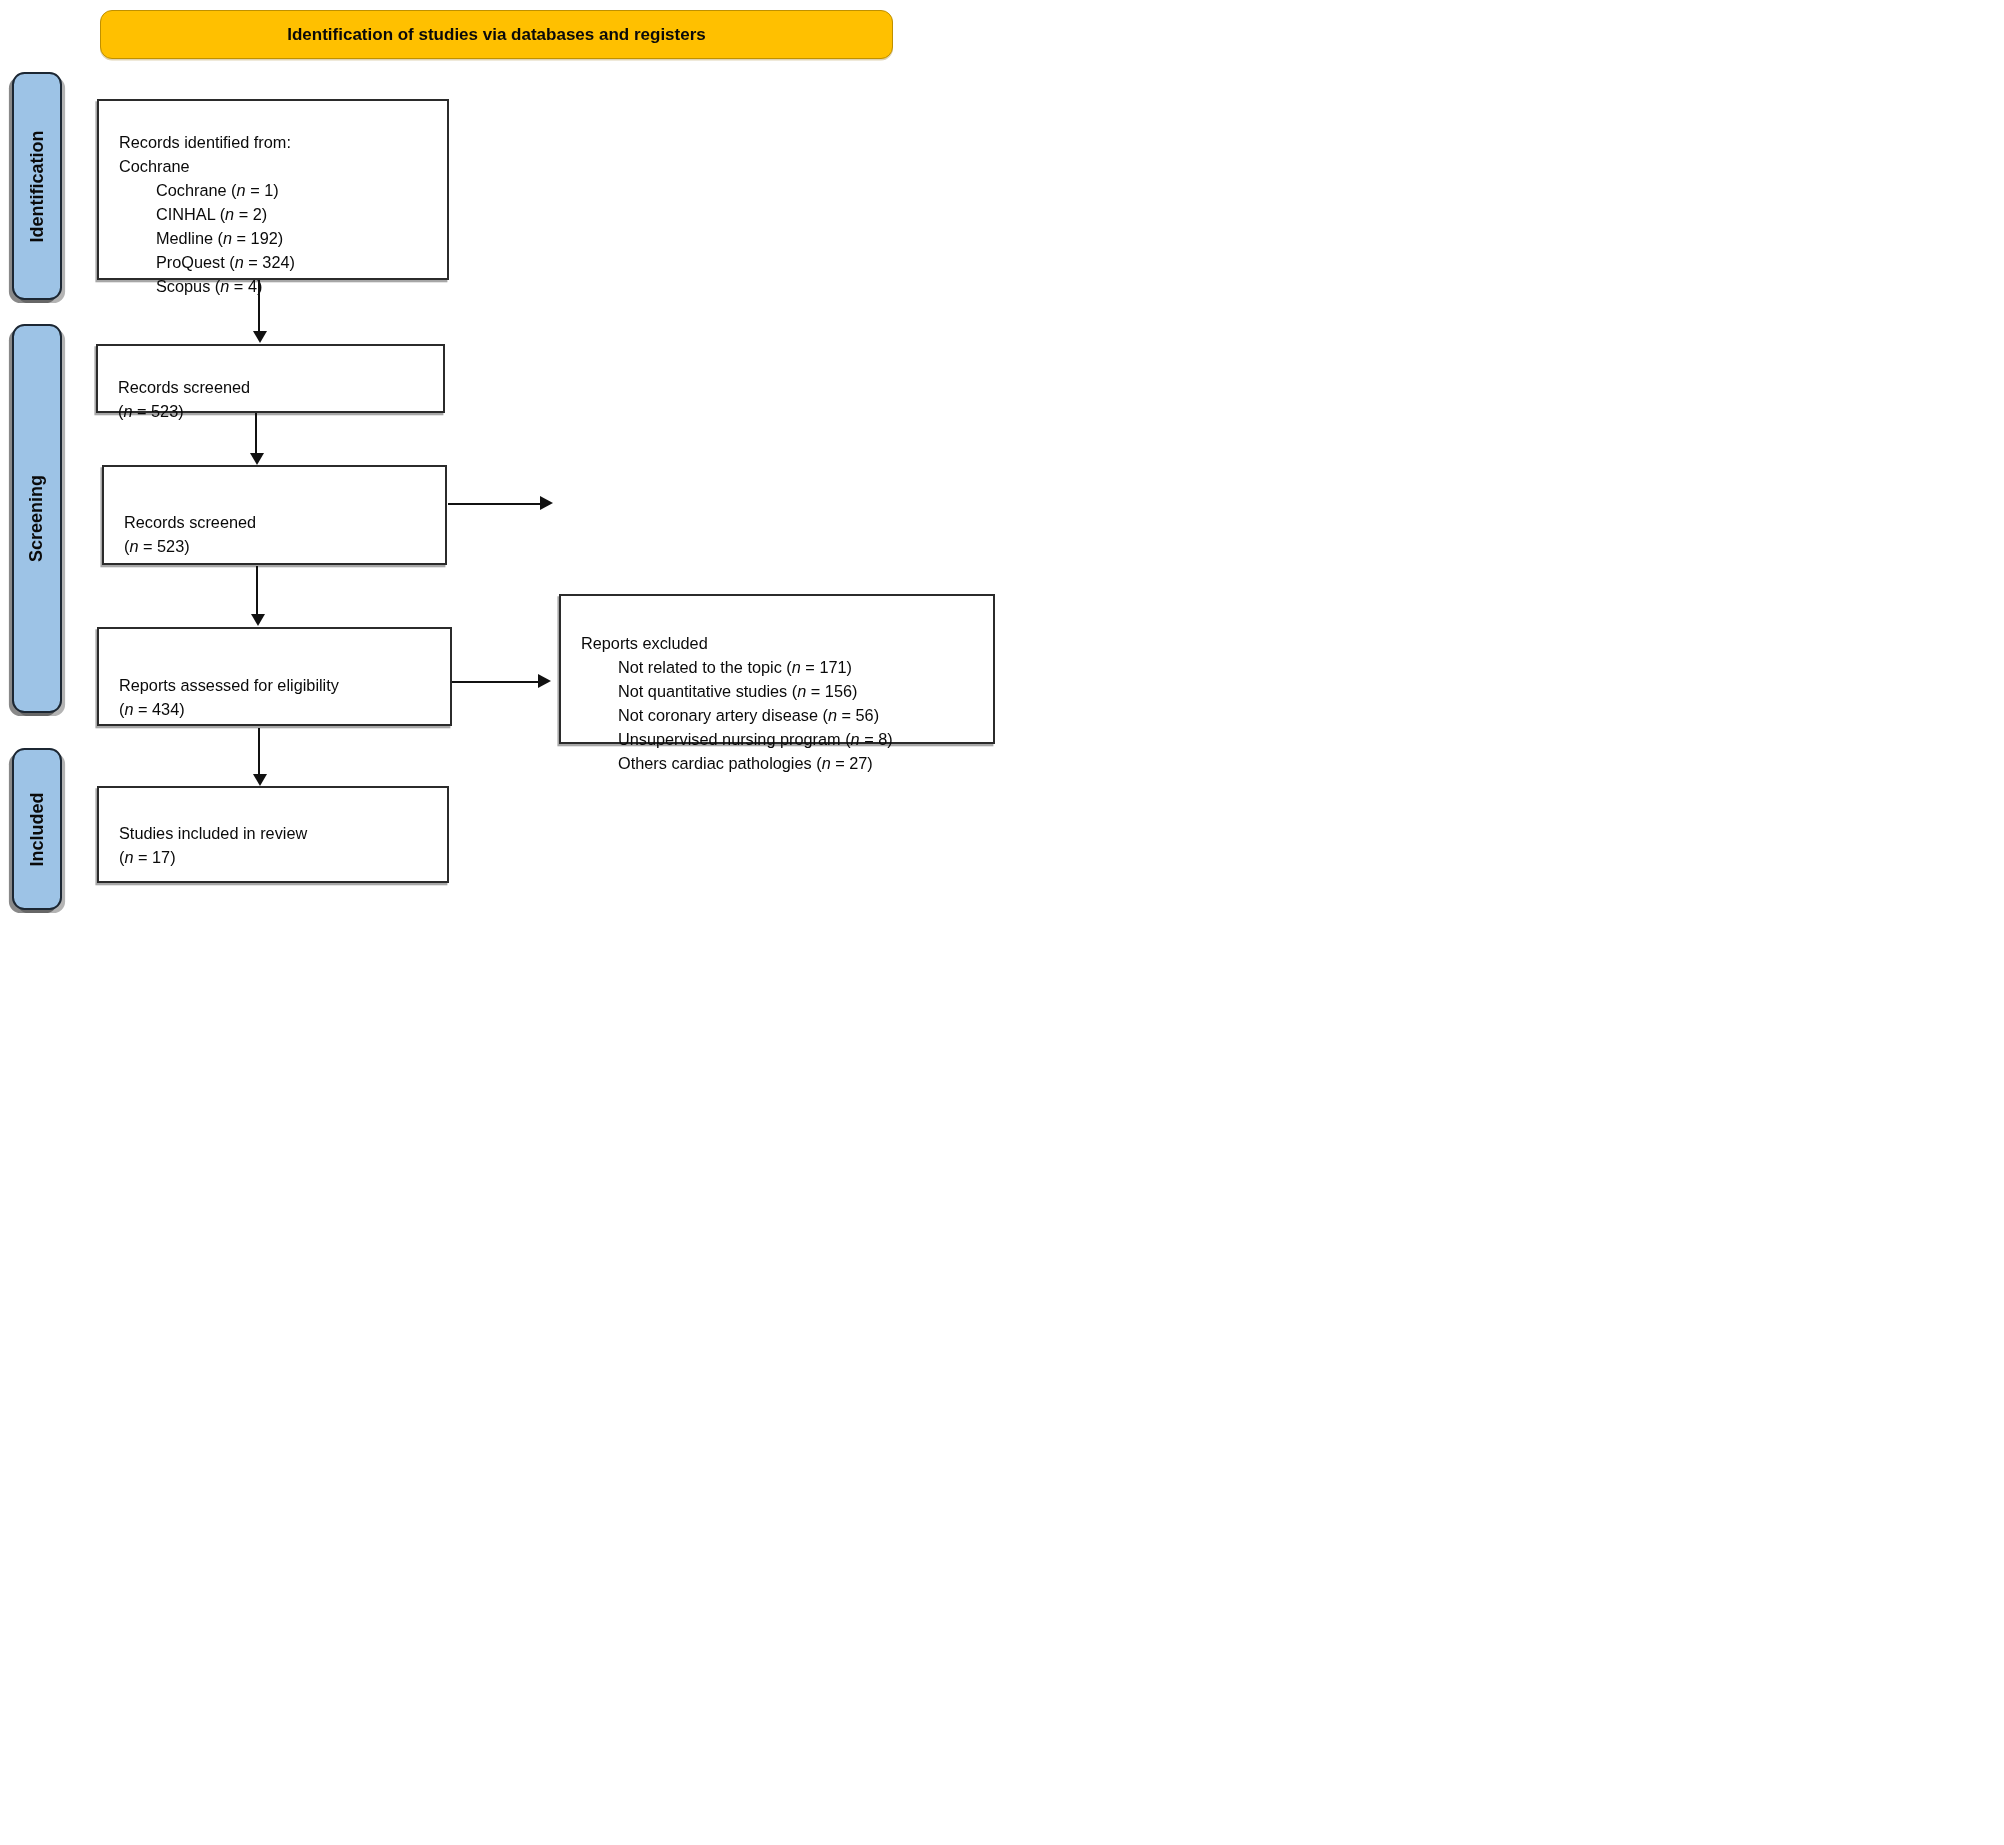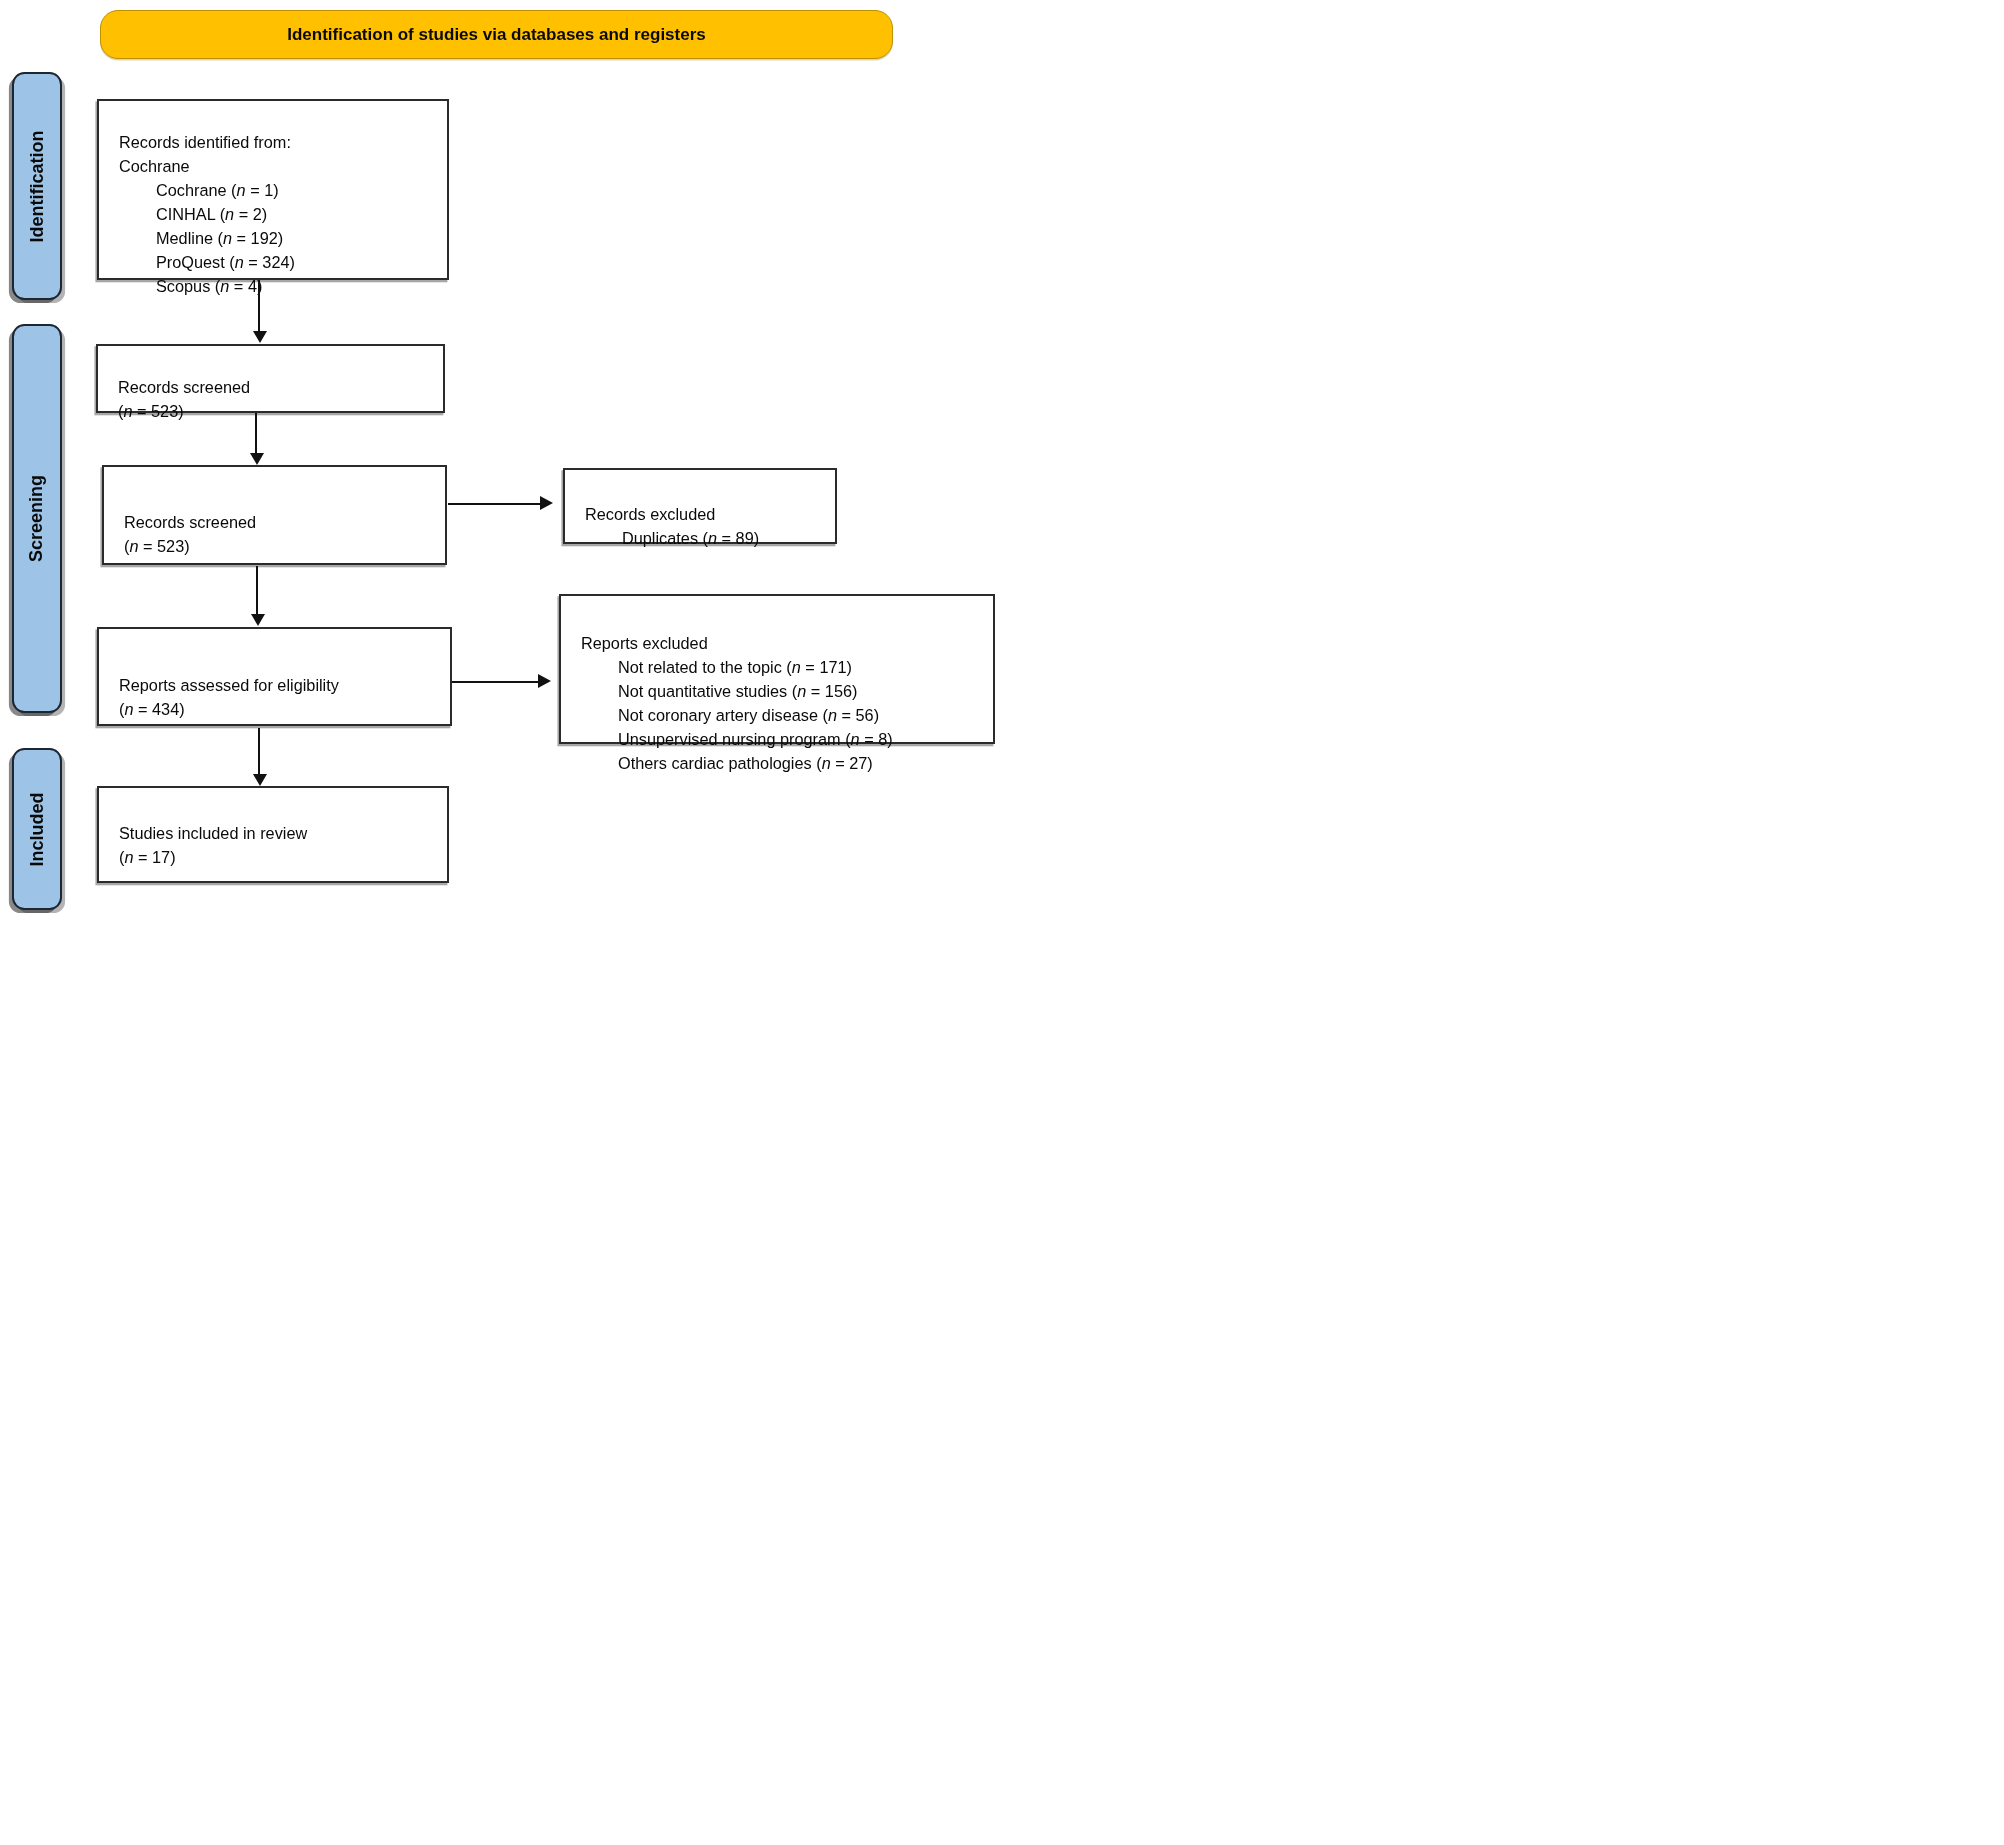--- a/index.html
+++ b/index.html
@@ -9,21 +9,21 @@
     width:1002px;height:923px;
     background:#ffffff;
     font-family:"Liberation Sans","DejaVu Sans",sans-serif;
     color:#0a0a0a;
   }
   
   .banner{
     position:absolute;left:100px;top:10px;width:791px;height:47px;
     background:var(--banner-bg,#FFC000);
     border:1.6px solid var(--banner-border,#BF9000);
-    border-radius:18px;
+    border-radius:12px;
     display:flex;align-items:center;justify-content:center;
     box-shadow:0 1.6px 0 rgba(150,110,0,.3);
   }
   .banner span{font-size:17px;font-weight:bold;color:#0a0a0a;}
   
   .stage{
     position:absolute;left:11.7px;width:50px;
     background:var(--sidebar-bg,#9DC3E6);
     border:2.3px solid var(--sidebar-border,#1c2733);
     border-radius:12.4px;
@@ -112,26 +112,20 @@
       </div>
   </div>
 
   <div class="fbox" id="box-records-screened-2">
     <div class="lines">
         <div class="line"><span>Records screened</span></div>
         <div class="line"><span>(</span><i>n</i><span> = 523)</span></div>
       </div>
   </div>
 
-  <div class="fbox" id="box-records-excluded">
-    <div class="lines">
-        <div class="line"><span>Records excluded</span></div>
-        <div class="line indent"><span>Duplicates (</span><i>n</i><span> = 89)</span></div>
-      </div>
-  </div>
 
   <div class="fbox" id="box-reports-assessed">
     <div class="lines">
         <div class="line"><span>Reports assessed for eligibility</span></div>
         <div class="line"><span>(</span><i>n</i><span> = 434)</span></div>
       </div>
   </div>
 
   <div class="fbox" id="box-reports-excluded">
     <div class="lines">

